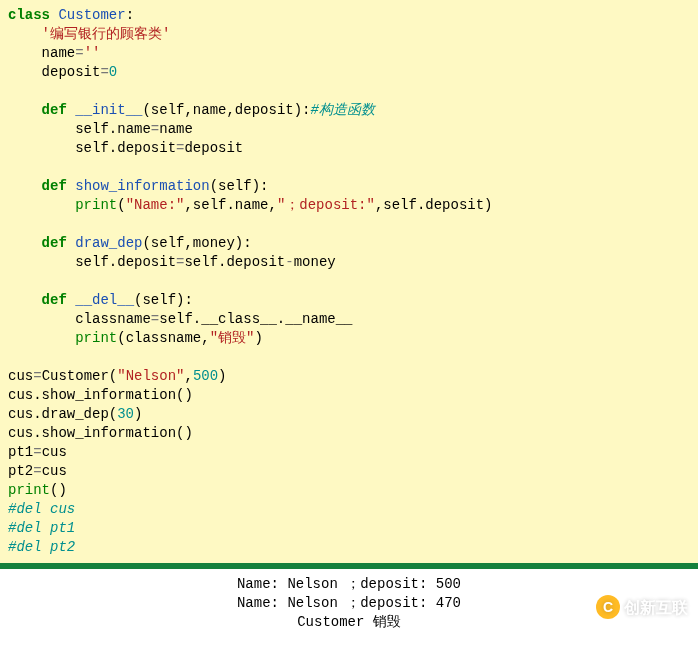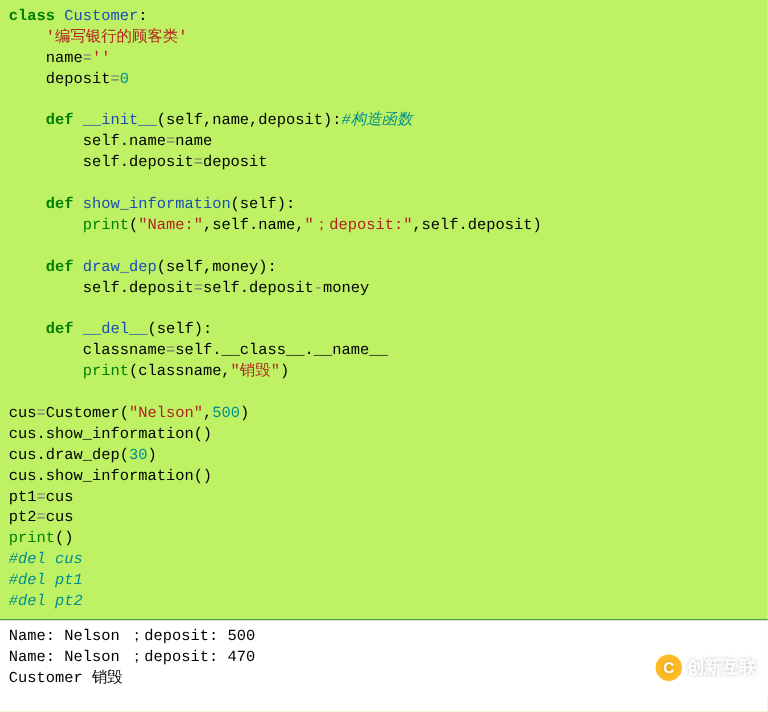--- a/index.html
+++ b/index.html
@@ -5,30 +5,31 @@
   body {
     margin: 0;
     padding: 0;
     font-family: "Consolas", "Courier New", monospace;
     font-size: 14px;
     line-height: 19px;
     background: #ffffff;
     width: 698px;
   }
   .code-block {
-    background: #bef264;
+    background: #fef9c3;
     padding: 6px 8px;
-    border-bottom: 1px solid #15803d;
+    border-bottom: 6px solid #15803d;
     white-space: pre;
   }
   .output-block {
     background: #ffffff;
-    padding: 6px 8px;
+    padding: 6px 20px;
     white-space: pre;
     font-family: "Consolas", "Courier New", monospace;
+    text-align: center;
   }
   .kw { color: #008000; font-weight: bold; }
   .cls { color: #1a4fb3; }
   .fn { color: #1a4fb3; }
   .str { color: #b22222; }
   .op { color: #777777; }
   .cmt { color: #008f8f; font-style: italic; }
   .num { color: #008f8f; }
   .builtin { color: #008000; }
   .plain { color: #000000; }

